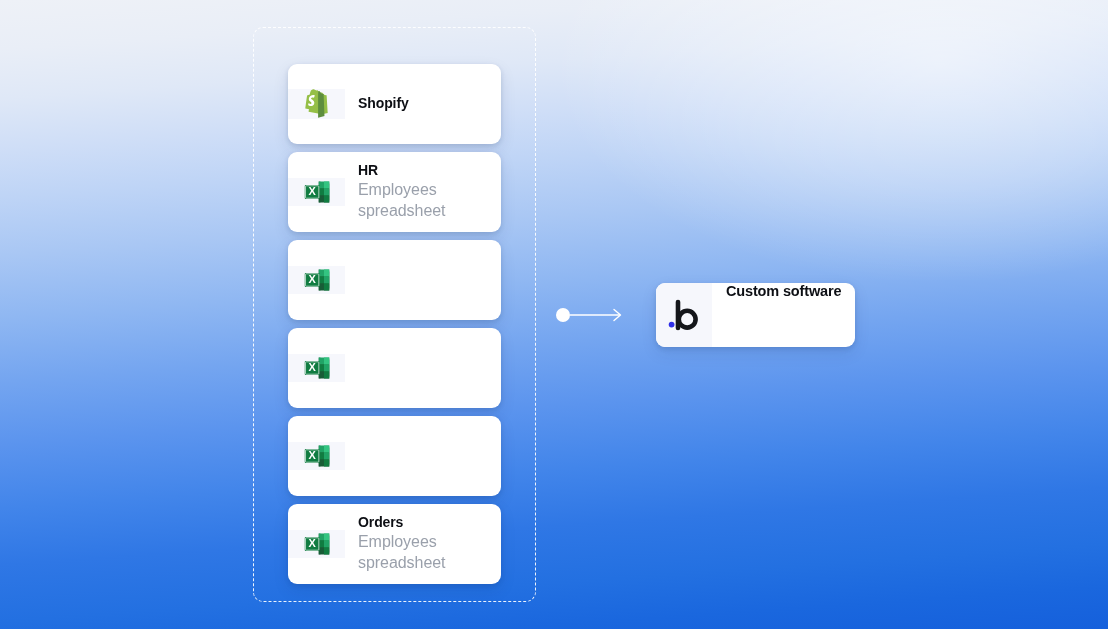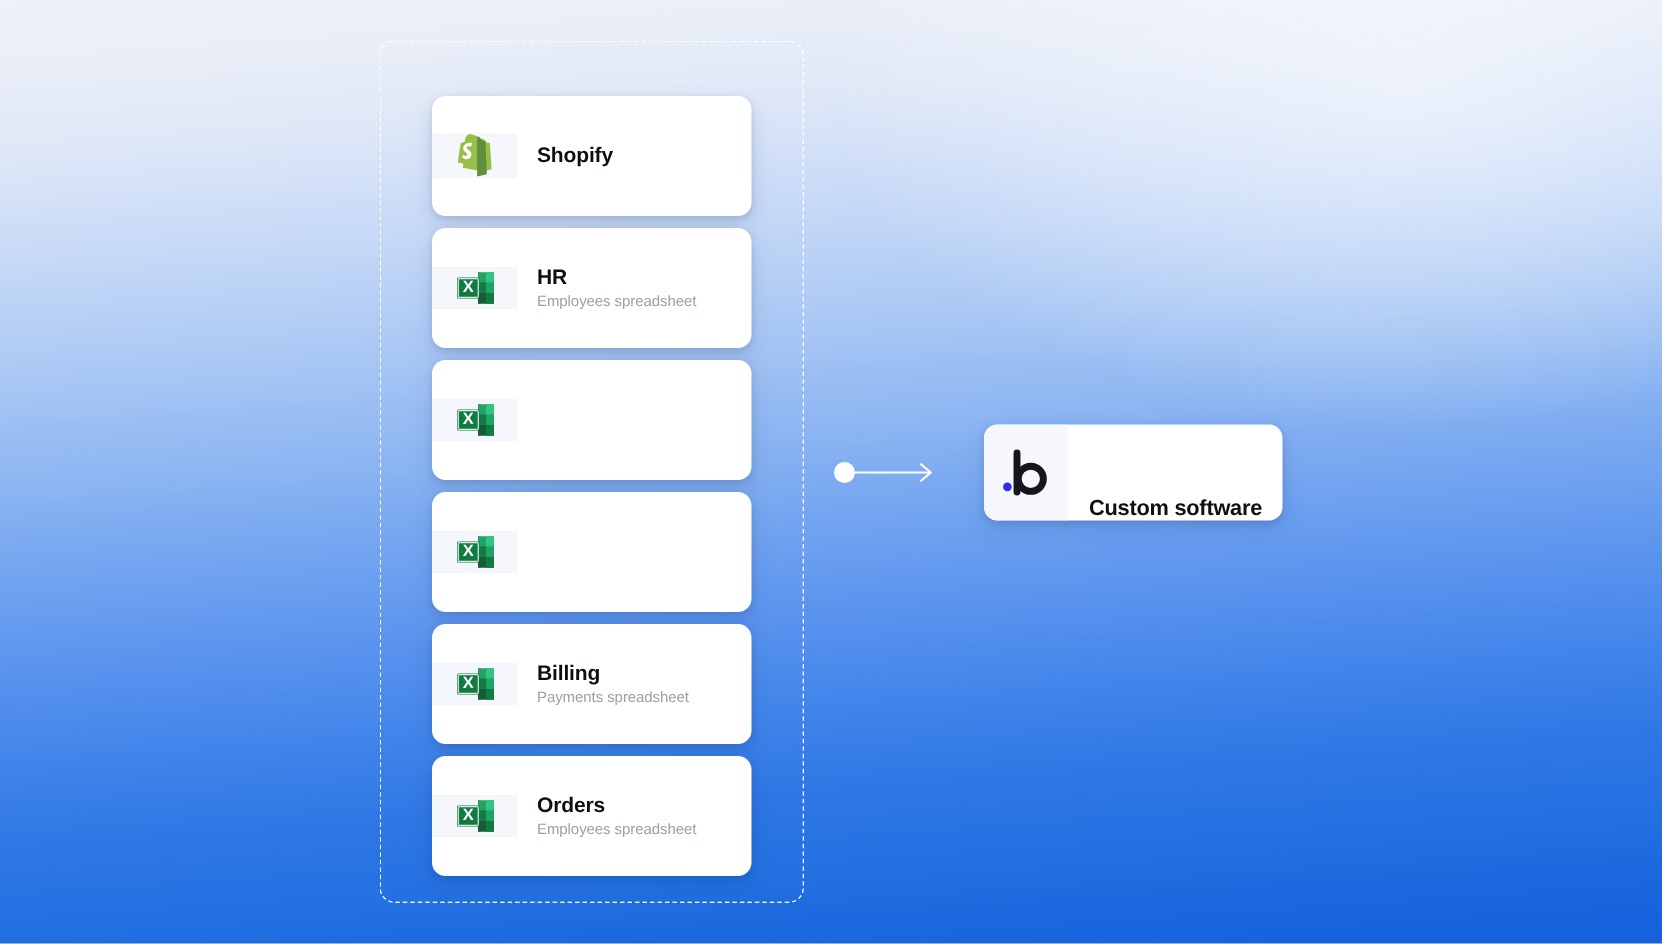--- a/index.html
+++ b/index.html
@@ -77,21 +77,21 @@
     padding-left:13px;
   }
   .card-title {
     font-size:14px;
     font-weight:bold;
     color:#0d0f14;
     line-height:1.25;
     letter-spacing:-0.1px;
   }
   .card-sub {
-    font-size:10px;
+    font-size:16px;
     color:#9aa0ab;
     line-height:1.3;
     margin-top:1px;
     letter-spacing:-0.05px;
   }
   .card.single .card-body { justify-content:center; }
 
   
   .c0 { top:64px; }
   .c1 { top:152px; }
@@ -130,21 +130,21 @@
     width:56px;
     flex:0 0 56px;
     background:#f6f7fc;
     display:flex;
     align-items:center;
     justify-content:center;
   }
   .target-body {
     flex:1;
     display:flex;
-    align-items:flex-end;
+    align-items:flex-start;
     padding-left:14px;
   }
   .target-title {
     font-size:14.5px;
     font-weight:bold;
     color:#0d0f14;
     letter-spacing:-0.15px;
   }
 </style>
 </head>
@@ -235,24 +235,20 @@
       <rect x="18" y="12" width="12" height="8" fill="#107C41"></rect>
       <rect x="18" y="20" width="12" height="8" fill="#185C37"></rect>
       <rect x="24" y="4" width="6" height="8" fill="#33C481"></rect>
       <rect x="24" y="12" width="6" height="8" fill="#21A366"></rect>
       <rect x="24" y="20" width="6" height="8" fill="#107C41"></rect>
       <rect x="2" y="8" width="17" height="16" rx="1.2" fill="#107C41"></rect>
       <rect x="2.9" y="8.9" width="15.2" height="14.2" rx="0.9" fill="none" stroke="#ffffff" stroke-width="0.9" opacity="0.85"></rect>
       <text x="10.4" y="19.4" font-family="Liberation Sans, sans-serif" font-size="12.5" font-weight="bold" fill="#ffffff" text-anchor="middle">X</text>
     </svg>
   </div>
-  <div class="card-body">
-    <div class="card-title">Billing</div>
-    <div class="card-sub">Payments spreadsheet</div>
-  </div>
 </div>
 
 <div class="card c5">
   <div class="card-icon">
     <svg width="28" height="28" viewBox="0 0 32 32">
       <path d="M18 4 L30 6.2 L30 25.8 L18 28 Z" fill="#185C37"></path>
       <rect x="18" y="4" width="12" height="8" fill="#21A366"></rect>
       <rect x="18" y="12" width="12" height="8" fill="#107C41"></rect>
       <rect x="18" y="20" width="12" height="8" fill="#185C37"></rect>
       <rect x="24" y="4" width="6" height="8" fill="#33C481"></rect>

